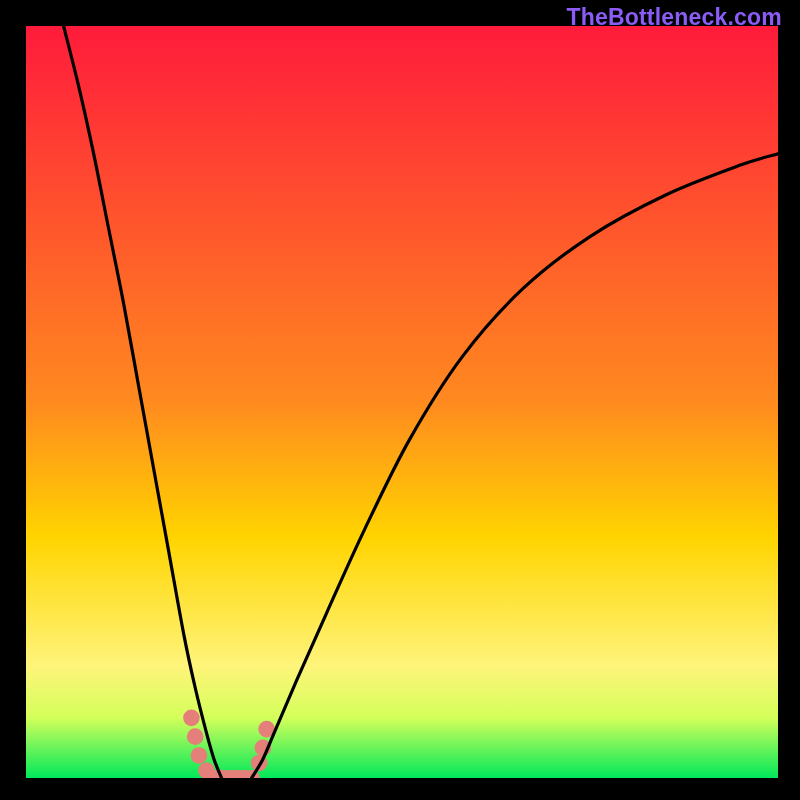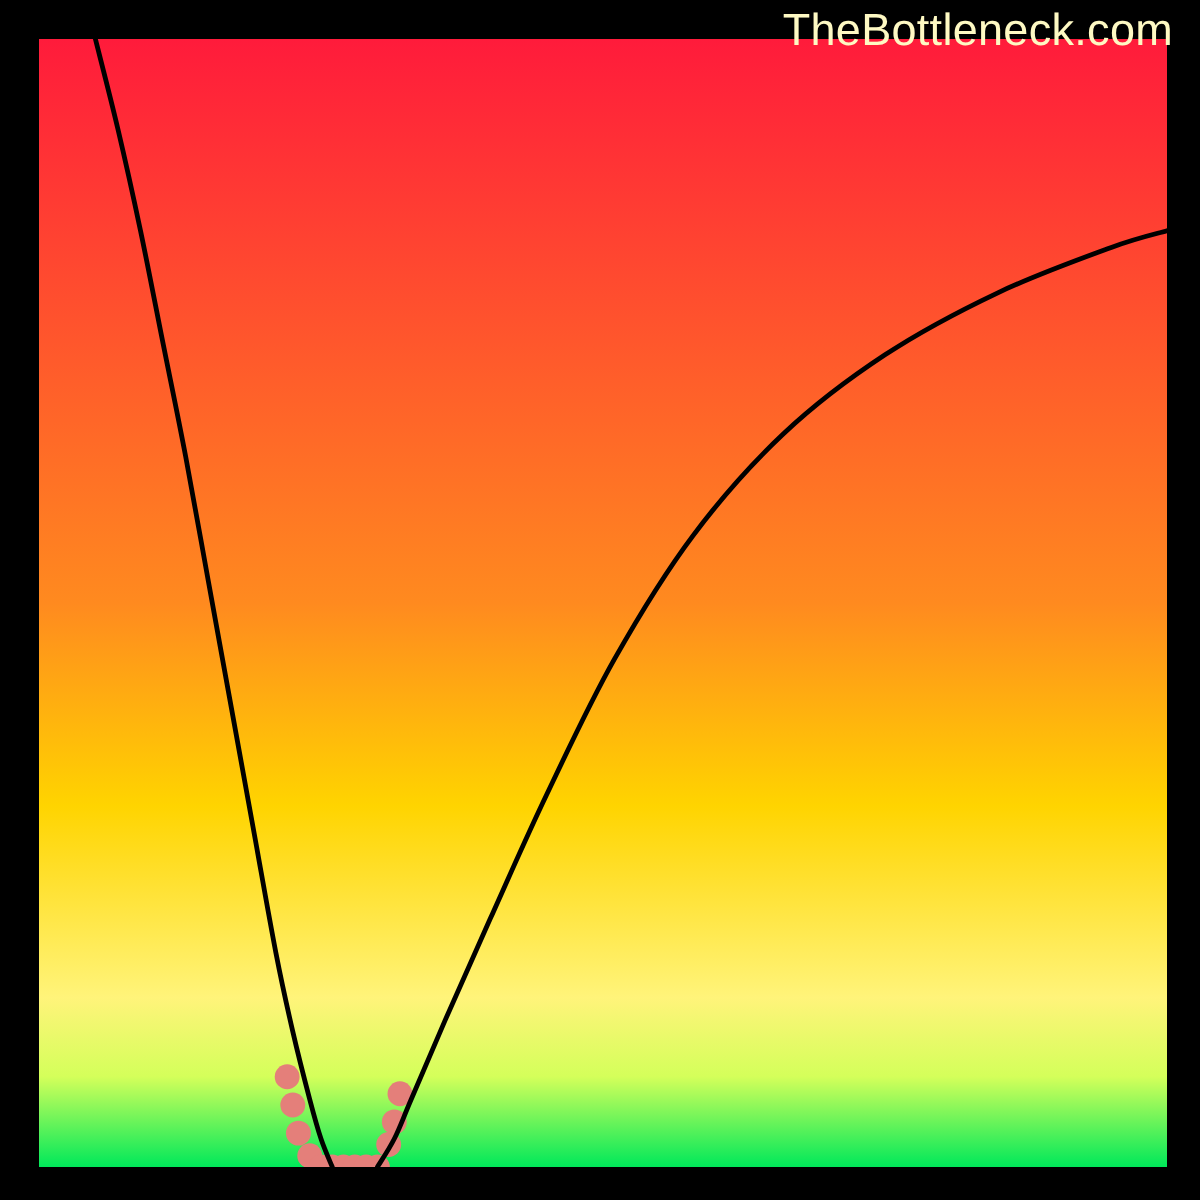--- a/index.html
+++ b/index.html
@@ -8,23 +8,23 @@
     width: 800px;
     height: 800px;
     background: #000;
     position: relative;
     font-family: Arial, sans-serif;
   }
   .watermark {
     position: absolute;
     top: 4px;
     right: 18px;
-    color: #fef9c3;
-    font-size: 30px;
-    font-weight: 400;
+    color: #8b5cf6;
+    font-size: 23px;
+    font-weight: 700;
     letter-spacing: 0.2px;
     z-index: 10;
   }
   .plot-area {
     position: absolute;
     left: 26px;
     top: 26px;
     width: 752px;
     height: 752px;
     overflow: hidden;

